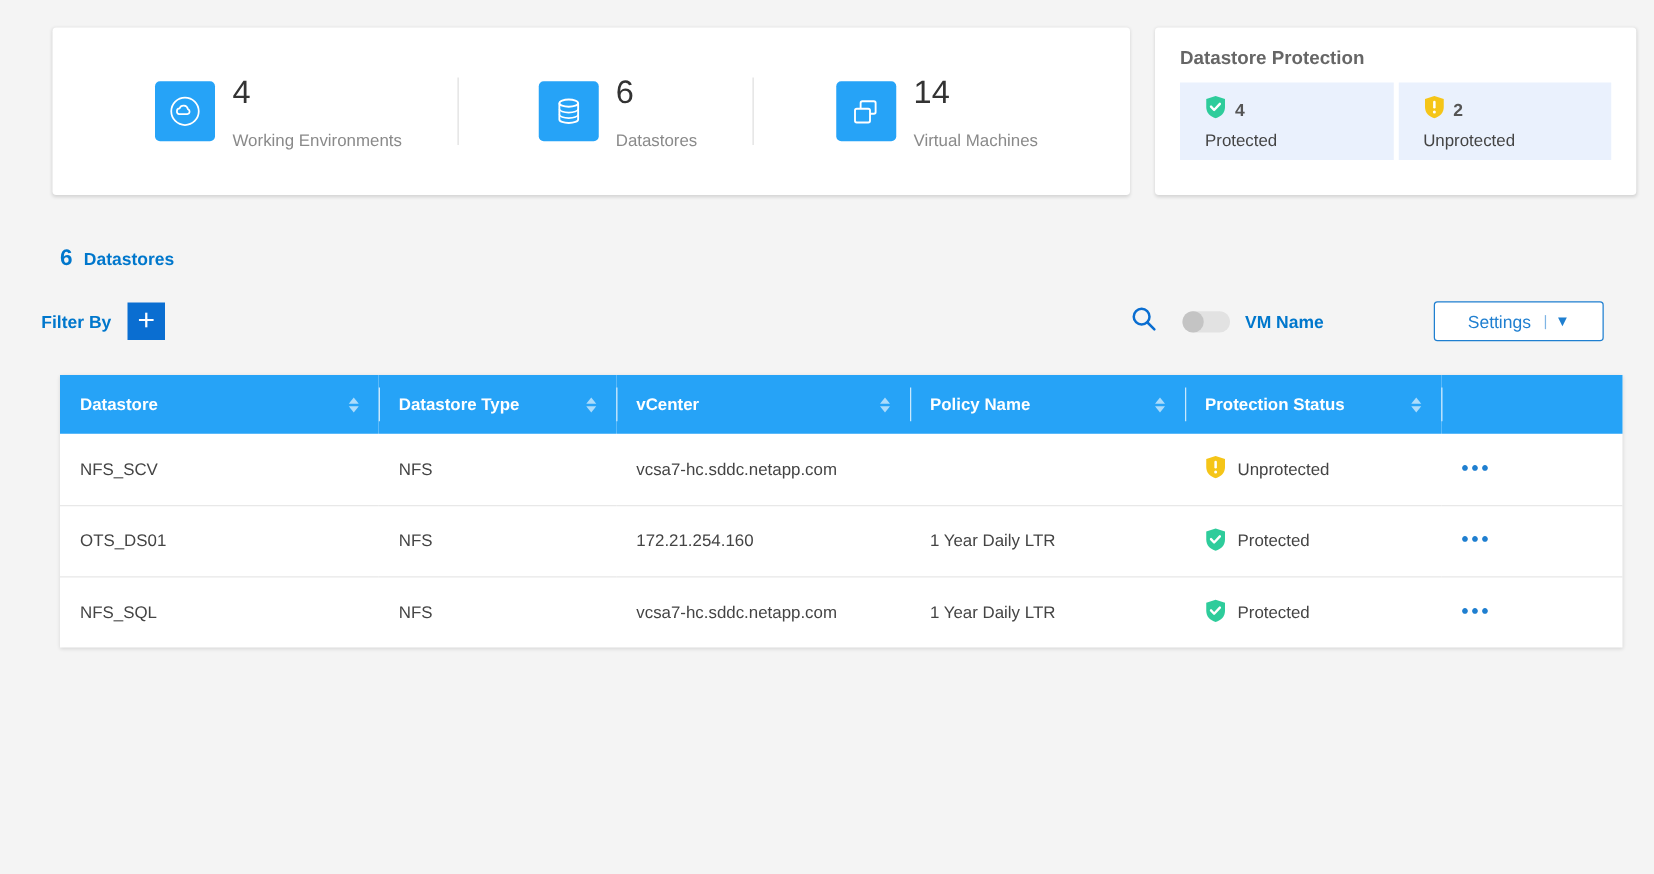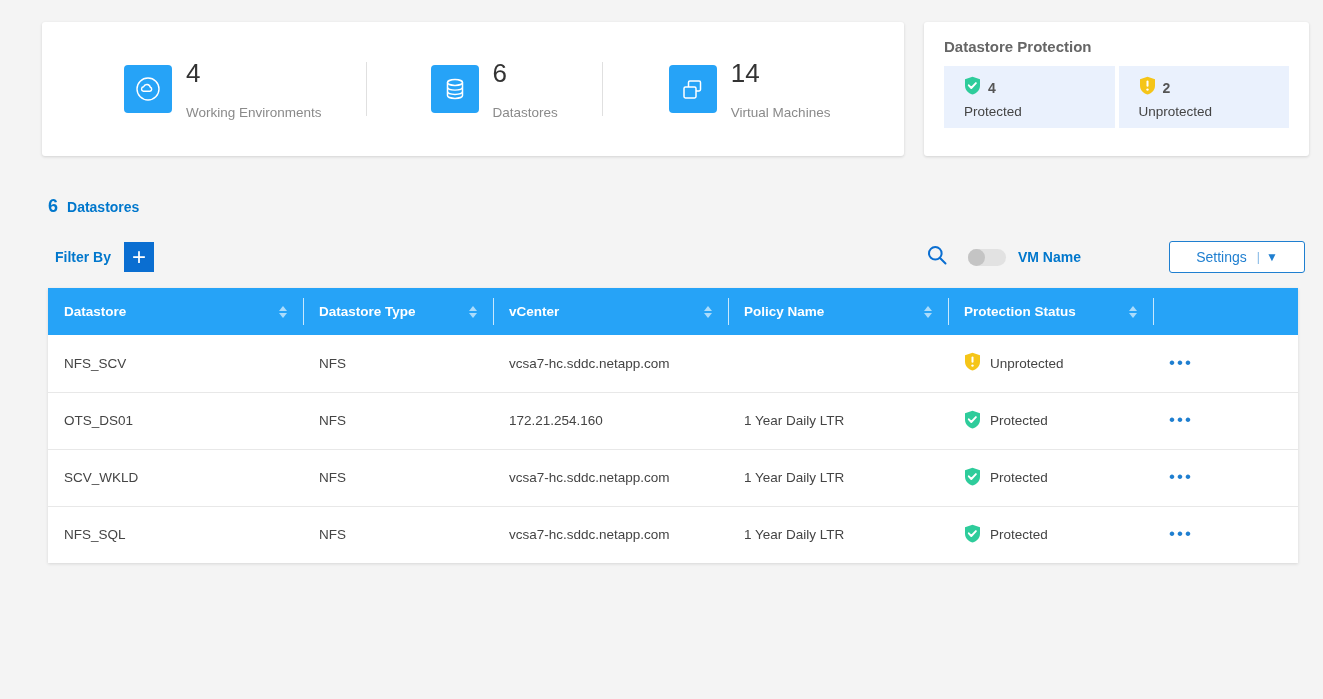--- a/index.html
+++ b/index.html
@@ -120,21 +120,21 @@
   }
   .count-word {
     font-size: 14px;
     font-weight: bold;
     color: #0077cc;
   }
 
   
   .filter-bar {
     position: absolute;
-    left: 55px; top: 238px;
+    left: 33px; top: 238px;
     width: 1250px;
     height: 38px;
     display: flex;
     align-items: center;
   }
   .filter-by {
     font-size: 14px;
     font-weight: bold;
     color: #0077cc;
   }
@@ -205,21 +205,21 @@
     color: #1f7fd0;
     display: flex;
     align-items: center;
     gap: 6px;
   }
   .caret-bar { color:#7fb5e4; }
 
   
   .table-wrap {
     position: absolute;
-    left: 48px; top: 288px;
+    left: 48px; top: 300px;
     width: 1250px;
     background: #ffffff;
     box-shadow: 0 1px 3px rgba(0,0,0,0.12);
   }
   table { width: 100%; border-collapse: collapse; table-layout: fixed; }
   thead tr { background: #26a3f7; height: 47px; }
   th {
     color: #ffffff;
     font-size: 13.5px;
     font-weight: bold;
@@ -508,40 +508,20 @@
                 </svg>
               </span>
               <span>Protected</span>
             </span>
           </td>
           <td>
             <span class="kebab">•••</span>
           </td>
         </tr>
 
-        <tr>
-          <td>SCV_WKLD</td>
-          <td>NFS</td>
-          <td>vcsa7-hc.sddc.netapp.com</td>
-          <td>1 Year Daily LTR</td>
-          <td>
-            <span class="status-cell">
-              <span>
-                <svg width="17" height="19" viewBox="0 0 17 19">
-                  <path d="M8.5 0.8 16 3.2v6.3c0 4.6-3.1 7.6-7.5 9-4.4-1.4-7.5-4.4-7.5-9V3.2z" fill="#2ecc9b"></path>
-                  <path d="M4.8 9.3 7.3 12l4.6-4.9" fill="none" stroke="#ffffff" stroke-width="1.9" stroke-linecap="round" stroke-linejoin="round"></path>
-                </svg>
-              </span>
-              <span>Protected</span>
-            </span>
-          </td>
-          <td>
-            <span class="kebab">•••</span>
-          </td>
-        </tr>
 
         <tr>
           <td>NFS_SQL</td>
           <td>NFS</td>
           <td>vcsa7-hc.sddc.netapp.com</td>
           <td>1 Year Daily LTR</td>
           <td>
             <span class="status-cell">
               <span>
                 <svg width="17" height="19" viewBox="0 0 17 19">

